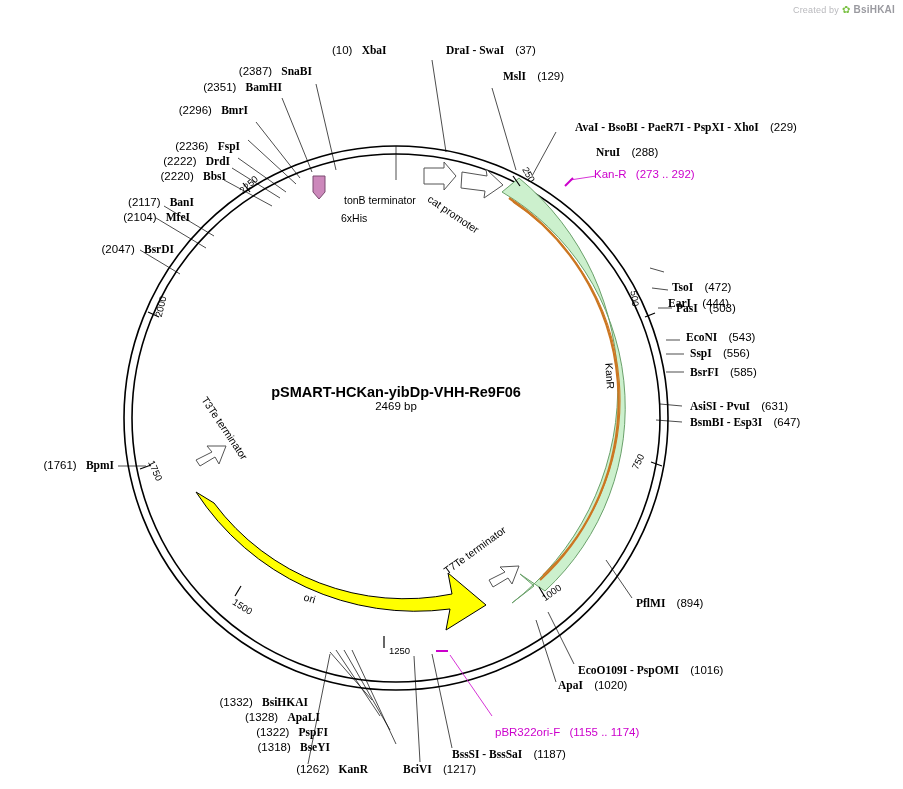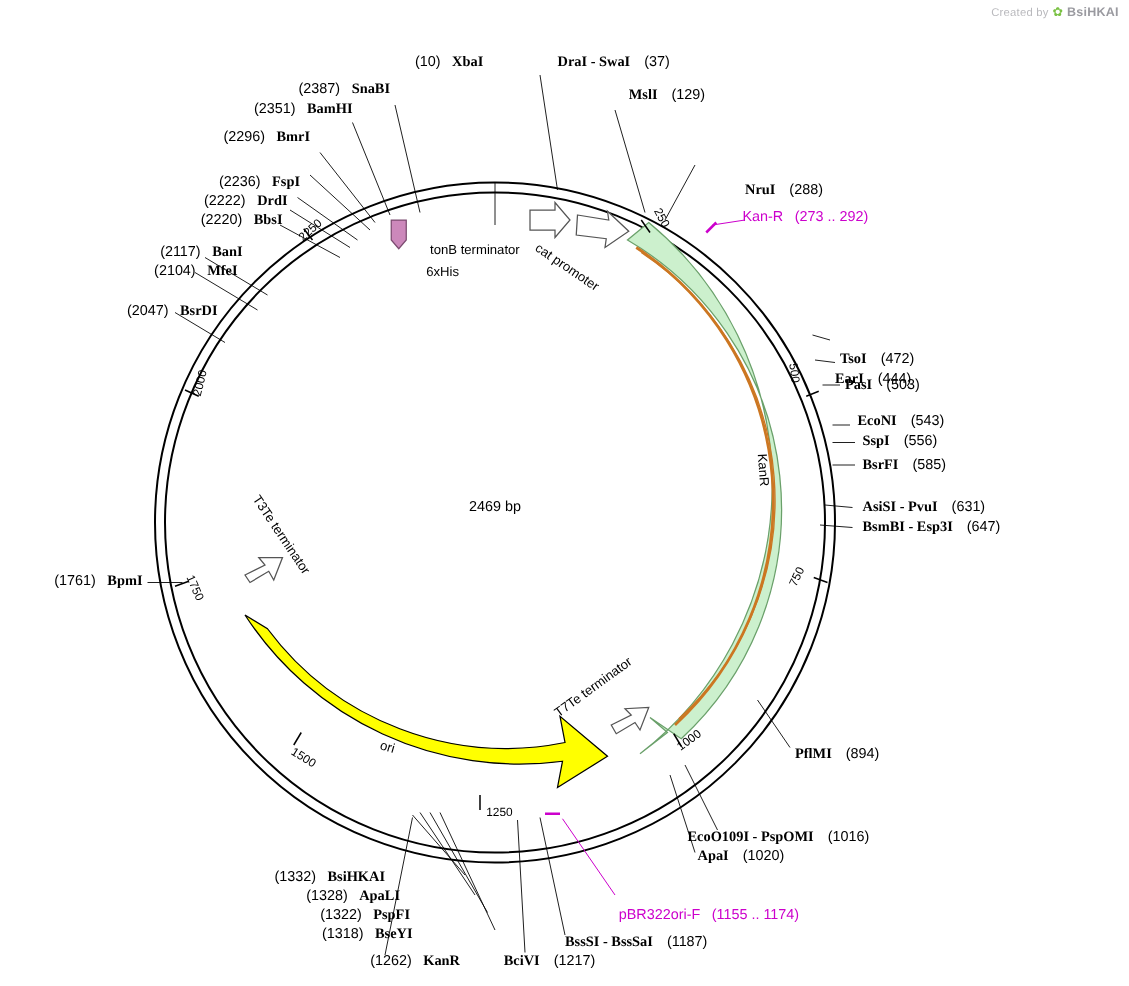--- a/index.html
+++ b/index.html
@@ -157,20 +157,21 @@
       <line x1="432" y1="654" x2="452" y2="748"></line>
     </g>
   </svg>
 
   <div class="credit">
     <span>Created by</span>
     <span class="leaf">✿</span>
     <span class="snap">BsiHKAI</span>
   </div>
 
+  <div class="title" style="left:196px; top:384px; width:400px;">pSMART-HCKan-yibDp-VHH-Re9F06</div>
   <div class="subtitle" style="left:196px; top:400px; width:400px;">2469 bp</div>
 
   <div class="lbl tick" style="left:521px; top:168px; transform:rotate(62deg);">250</div>
   <div class="lbl tick" style="left:627px; top:292px; transform:rotate(83deg);">500</div>
   <div class="lbl tick" style="left:630px; top:455px; transform:rotate(-64deg);">750</div>
   <div class="lbl tick" style="left:541px; top:586px; transform:rotate(-36deg);">1000</div>
   <div class="lbl tick" style="left:389px; top:644px;">1250</div>
   <div class="lbl tick" style="left:232px; top:600px; transform:rotate(32deg);">1500</div>
   <div class="lbl tick" style="left:145px; top:464px; transform:rotate(66deg);">1750</div>
   <div class="lbl tick" style="left:150px; top:300px; transform:rotate(-76deg);">2000</div>
@@ -241,20 +242,24 @@
   <div class="lbl leftal" style="left:-26px; top:243px; width:200px;">
     <span class="pos">(2047)</span>
     <span class="enz" style="margin-left:6px;">BsrDI</span>
   </div>
 
   <div class="lbl leftal" style="left:-86px; top:459px; width:200px;">
     <span class="pos">(1761)</span>
     <span class="enz" style="margin-left:6px;">BpmI</span>
   </div>
 
+  <div class="lbl right" style="left:575px; top:121px;">
+    <span class="enz">AvaI  -  BsoBI  -  PaeR7I  -  PspXI  -  XhoI</span>
+    <span class="pos" style="margin-left:8px;">(229)</span>
+  </div>
   <div class="lbl right" style="left:596px; top:146px;">
     <span class="enz">NruI</span>
     <span class="pos" style="margin-left:8px;">(288)</span>
   </div>
   <div class="lbl right" style="left:668px; top:261px;margin-top:36px;">
     <span class="enz">EarI</span>
     <span class="pos" style="margin-left:8px;">(444)</span>
   </div>
   <div class="lbl right" style="left:672px; top:281px;">
     <span class="enz">TsoI</span>
@@ -281,21 +286,21 @@
     <span class="pos" style="margin-left:8px;">(631)</span>
   </div>
   <div class="lbl right" style="left:690px; top:416px;">
     <span class="enz">BsmBI  -  Esp3I</span>
     <span class="pos" style="margin-left:8px;">(647)</span>
   </div>
   <div class="lbl right" style="left:636px; top:597px;">
     <span class="enz">PflMI</span>
     <span class="pos" style="margin-left:8px;">(894)</span>
   </div>
-  <div class="lbl right" style="left:550px; top:664px;">
+  <div class="lbl right" style="left:578px; top:664px;">
     <span class="enz">EcoO109I  -  PspOMI</span>
     <span class="pos" style="margin-left:8px;">(1016)</span>
   </div>
   <div class="lbl right" style="left:558px; top:679px;">
     <span class="enz">ApaI</span>
     <span class="pos" style="margin-left:8px;">(1020)</span>
   </div>
 
   <div class="lbl right" style="left:452px; top:748px;">
     <span class="enz">BssSI  -  BssSaI</span>

